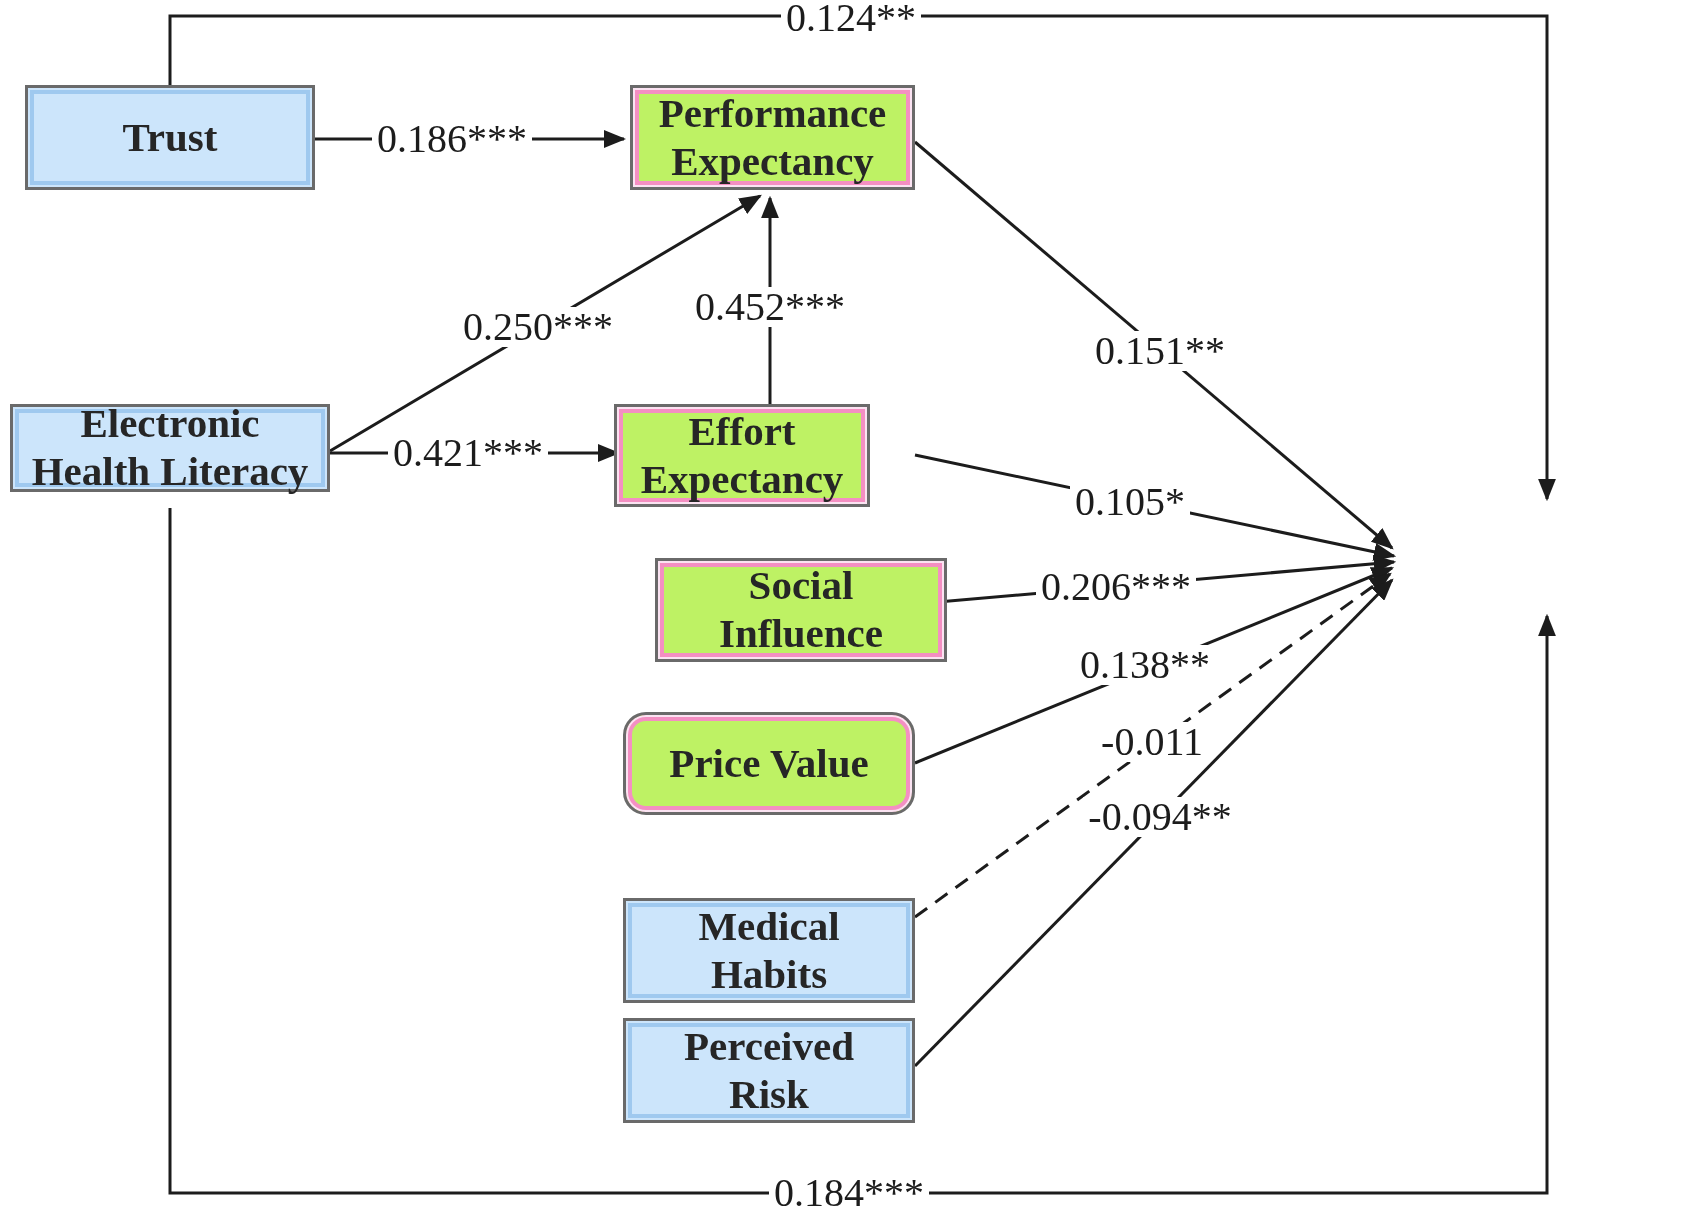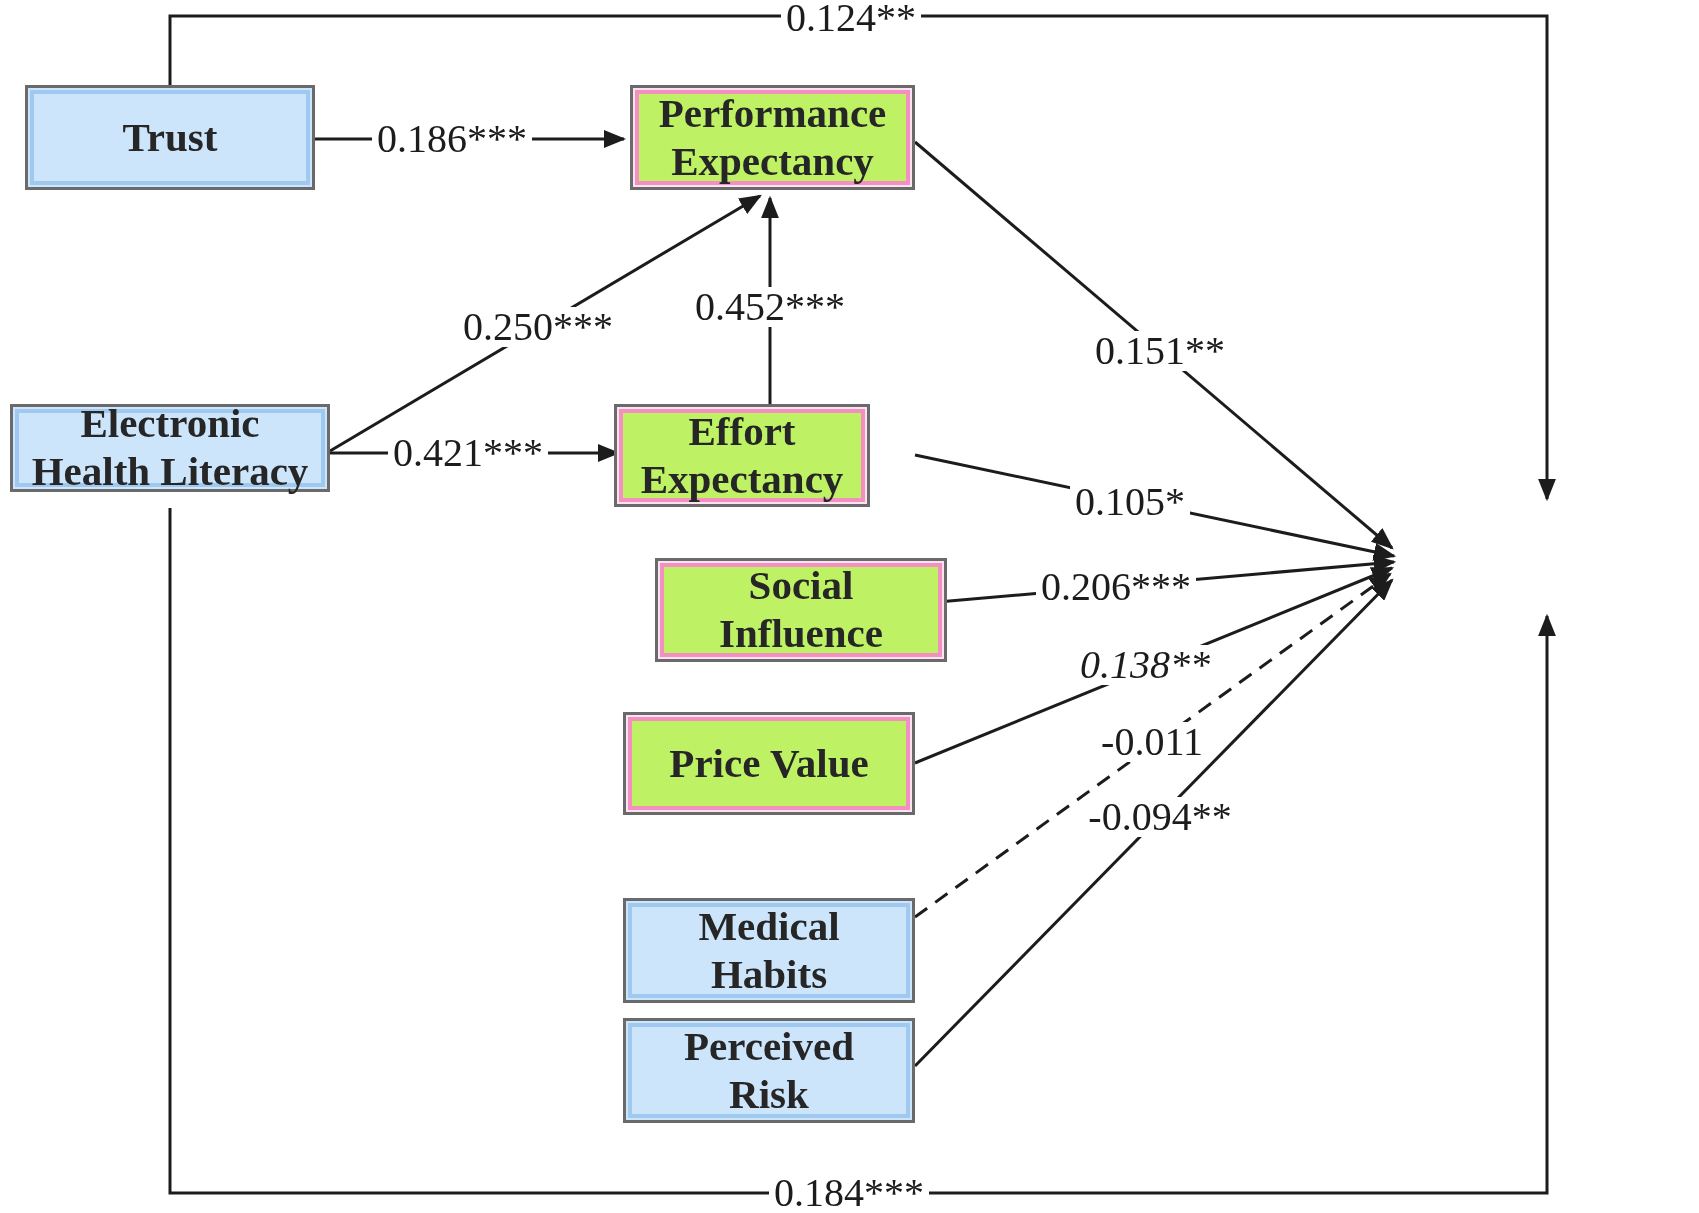--- a/index.html
+++ b/index.html
@@ -85,40 +85,40 @@
   </svg>
 
   <span class="coef" style="left:452px;top:139px;">0.186***</span>
   <span class="coef" style="left:538px;top:327px;">0.250***</span>
   <span class="coef" style="left:770px;top:307px;">0.452***</span>
   <span class="coef" style="left:468px;top:453px;">0.421***</span>
   <span class="coef" style="left:851px;top:18px;">0.124**</span>
   <span class="coef" style="left:1160px;top:351px;">0.151**</span>
   <span class="coef" style="left:1130px;top:502px;">0.105*</span>
   <span class="coef" style="left:1116px;top:587px;">0.206***</span>
-  <span class="coef" style="left:1145px;top:665px;font-style:italic;">0.138**</span>
+  <span class="coef" style="left:1145px;top:665px;">0.138**</span>
   <span class="coef" style="left:1152px;top:742px;">-0.011</span>
   <span class="coef" style="left:1160px;top:817px;">-0.094**</span>
   <span class="coef" style="left:849px;top:1193px;">0.184***</span>
 
   <div class="node node-blue" style="left:25px;top:85px;width:290px;height:105px;">Trust</div>
 
   <div class="node node-pink" style="left:630px;top:85px;width:285px;height:105px;">Performance
 Expectancy</div>
 
   <div class="node node-blue" style="left:10px;top:404px;width:320px;height:88px;">Electronic
 Health Literacy</div>
 
   <div class="node node-pink" style="left:614px;top:404px;width:256px;height:103px;">Effort
 Expectancy</div>
 
   <div class="node node-pink" style="left:623px;top:558px;width:292px;height:104px;margin-left:32px;">Social
 Influence</div>
 
-  <div class="node node-pink" style="left:623px;top:712px;width:292px;height:103px;">Price Value</div>
+  <div class="node node-pink" style="left:623px;top:712px;width:292px;height:103px;border-radius:23px;">Price Value</div>
 
   <div class="node node-blue" style="left:623px;top:866px;width:292px;height:105px;margin-top:32px;">Medical
 Habits</div>
 
   <div class="node node-blue" style="left:623px;top:1018px;width:292px;height:105px;">Perceived
 Risk</div>
 
 
 </div>
 

